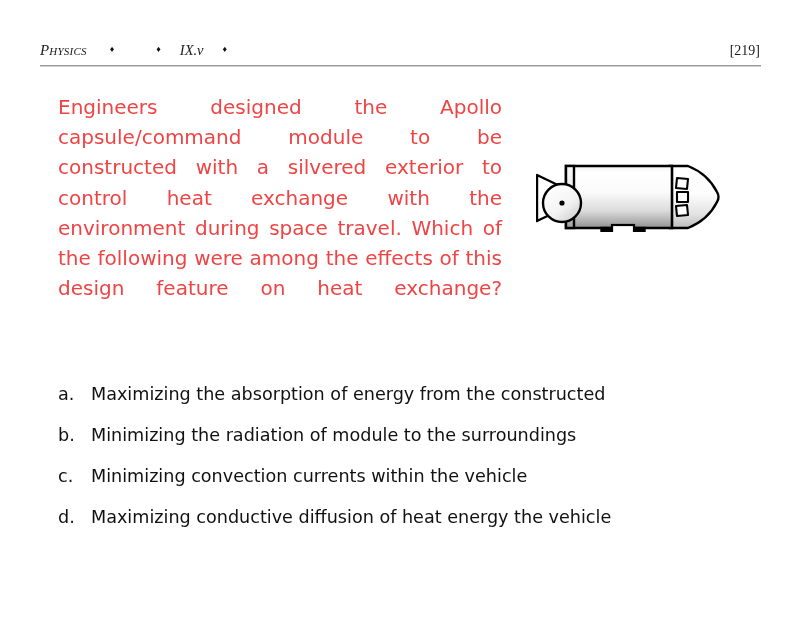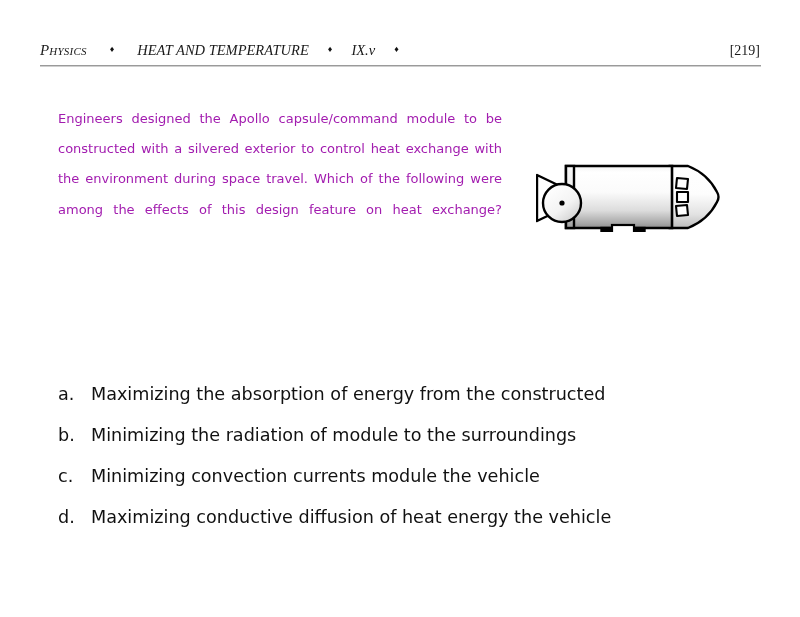--- a/index.html
+++ b/index.html
@@ -67,27 +67,27 @@
     top: 65px;
     width: 721px;
     height: 2px;
     background: linear-gradient(to bottom, #9a9a9a 0 1px, #cfcfcf 1px 2px);
   }
 
   
   #question-stem {
     position: absolute;
     left: 58px;
-    top: 104px;
+    top: 92px;
     width: 444px;
-    font-size: 13px;
+    font-size: 20px;
     line-height: 30.2px;
     text-align: justify;
     text-justify: inter-word;
-    color: #a21caf;
+    color: #ef4444;
   }
   #question-stem::after {
     content: "";
     display: inline-block;
     width: 100%;
   }
 
   
   #answer-list {
     position: absolute;
@@ -125,21 +125,20 @@
 </style>
 </head>
 <body>
 
 <div id="running-header">
   <div class="hdr-row">
     <span class="hdr-smallcaps">Physics</span>
     <span class="hdr-gap-a"></span>
     <span class="hdr-sep">♦</span>
     <span class="hdr-gap-b"></span>
-    <span>HEAT AND TEMPERATURE</span>
     <span class="hdr-gap-c"></span>
     <span class="hdr-sep">♦</span>
     <span class="hdr-gap-d"></span>
     <span>IX.v</span>
     <span class="hdr-gap-e"></span>
     <span class="hdr-sep">♦</span>
     <span class="hdr-gap-f"></span>
     <span class="hdr-spring"></span>
     <span class="hdr-pageno">[219]</span>
   </div>
@@ -212,21 +211,21 @@
     <span class="answer-text">Maximizing the absorption of energy from the constructed</span>
   </div>
 
   <div class="answer-row">
     <span class="answer-label">b.</span>
     <span class="answer-text">Minimizing the radiation of module to the surroundings</span>
   </div>
 
   <div class="answer-row">
     <span class="answer-label">c.</span>
-    <span class="answer-text">Minimizing convection currents module the vehicle</span>
+    <span class="answer-text">Minimizing convection currents within the vehicle</span>
   </div>
 
   <div class="answer-row">
     <span class="answer-label">d.</span>
     <span class="answer-text">Maximizing conductive diffusion of heat energy the vehicle</span>
   </div>
 
 </div>
 
 </body></html>

